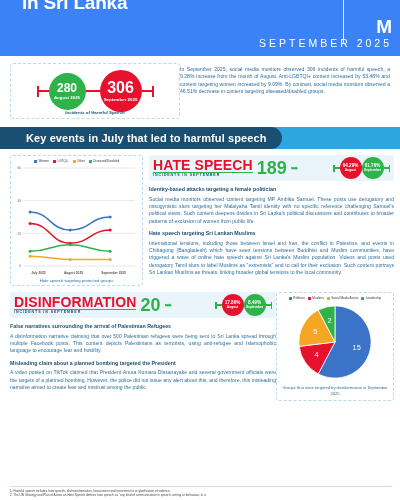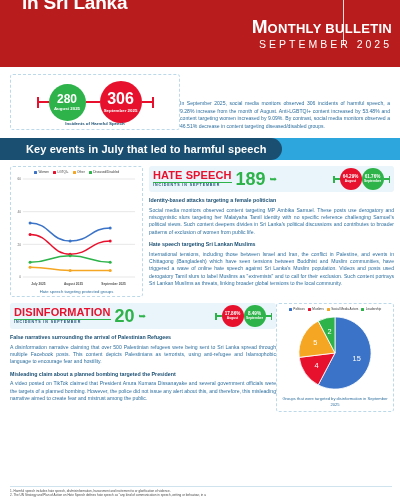--- a/index.html
+++ b/index.html
@@ -7,22 +7,22 @@
     width: 400px; height: 500px;
     font-family: "Liberation Sans", sans-serif;
     background: #ffffff;
     overflow: hidden;
   }
   .page { position: relative; width: 400px; height: 500px; background:#fff; }
 
   
   .masthead {
     position: relative;
-    height: 67px;
-    background: #b91c1c;
+    height: 56px;
+    background: #3b82f6;
     overflow: hidden;
   }
   .masthead-title {
     position: absolute;
     left: 22px; top: -8px;
     color: #ffffff;
     font-size: 19px;
     font-weight: bold;
     letter-spacing: -0.2px;
     line-height: 22px;
@@ -75,21 +75,21 @@
     text-align: justify;
   }
   .sub-head {
     color: #1b4f72;
     font-size: 5.3px;
     font-weight: bold;
     line-height: 8px;
   }
 
   
-  .trends { position:relative; padding: 7px 10px 4px 10px; display:flex; gap:0;align-items:flex-end; }
+  .trends { position:relative; padding: 7px 10px 4px 10px; display:flex; gap:0; }
   .trends-left {
     width: 170px;
     border: 1px dashed #bcd9ea;
     border-radius: 3px;
     position: relative;
     height: 56px;
   }
   .bubble-row {
     position:absolute; left:0; top:6px; width:100%;
     display:flex; align-items:center; justify-content:center;
@@ -138,21 +138,21 @@
   .events-right { flex:1; min-width:0; }
   .metric-bar {
     display:flex; align-items:center; gap:4px;
     background:#eaf5fb; border-radius:3px;
     padding: 3px 4px;
     position:relative;
     height: 26px;
   }
   .metric-title-box { line-height:1; }
   .metric-title {
-    font-size:11px; font-weight:bold; letter-spacing:0.1px;
+    font-size:14px; font-weight:bold; letter-spacing:0.1px;
   }
   .metric-title.hate { color:#e8112d; }
   .metric-title.disinfo { color:#e8112d; }
   .metric-underline { height:1px; background:#2db34a; margin: 0.5px 0 1px 0; }
   .metric-sub { font-size:3.6px; letter-spacing:0.9px; color:#1b4f72; font-weight:bold; }
   .metric-num { font-size:18px; font-weight:bold; color:#2db34a; line-height:1; }
   .arrow-ico { color:#2db34a; font-size:9px; line-height:1; }
   .pct-group { display:flex; align-items:center; margin-left:auto; }
   .pct-bubble {
     border-radius:50%; width:22px; height:22px; flex:none;
@@ -191,21 +191,20 @@
 <body>
 
 <div class="page">
 
   <div class="masthead">
     <div class="masthead-title">in Sri Lanka</div>
     <div class="mast-rule"></div>
     <div class="masthead-right">
       <div class="mb-line">
         <span class="mb-drop">M</span>
-        <span class="mb-rest">ONTHLY BULLETIN</span>
       </div>
       <div class="mb-sub">SEPTEMBER 2025</div>
     </div>
   </div>
 
 
   <div class="trends">
     <div class="trends-left">
       <div class="bubble-row">
         <span class="cap"></span>

